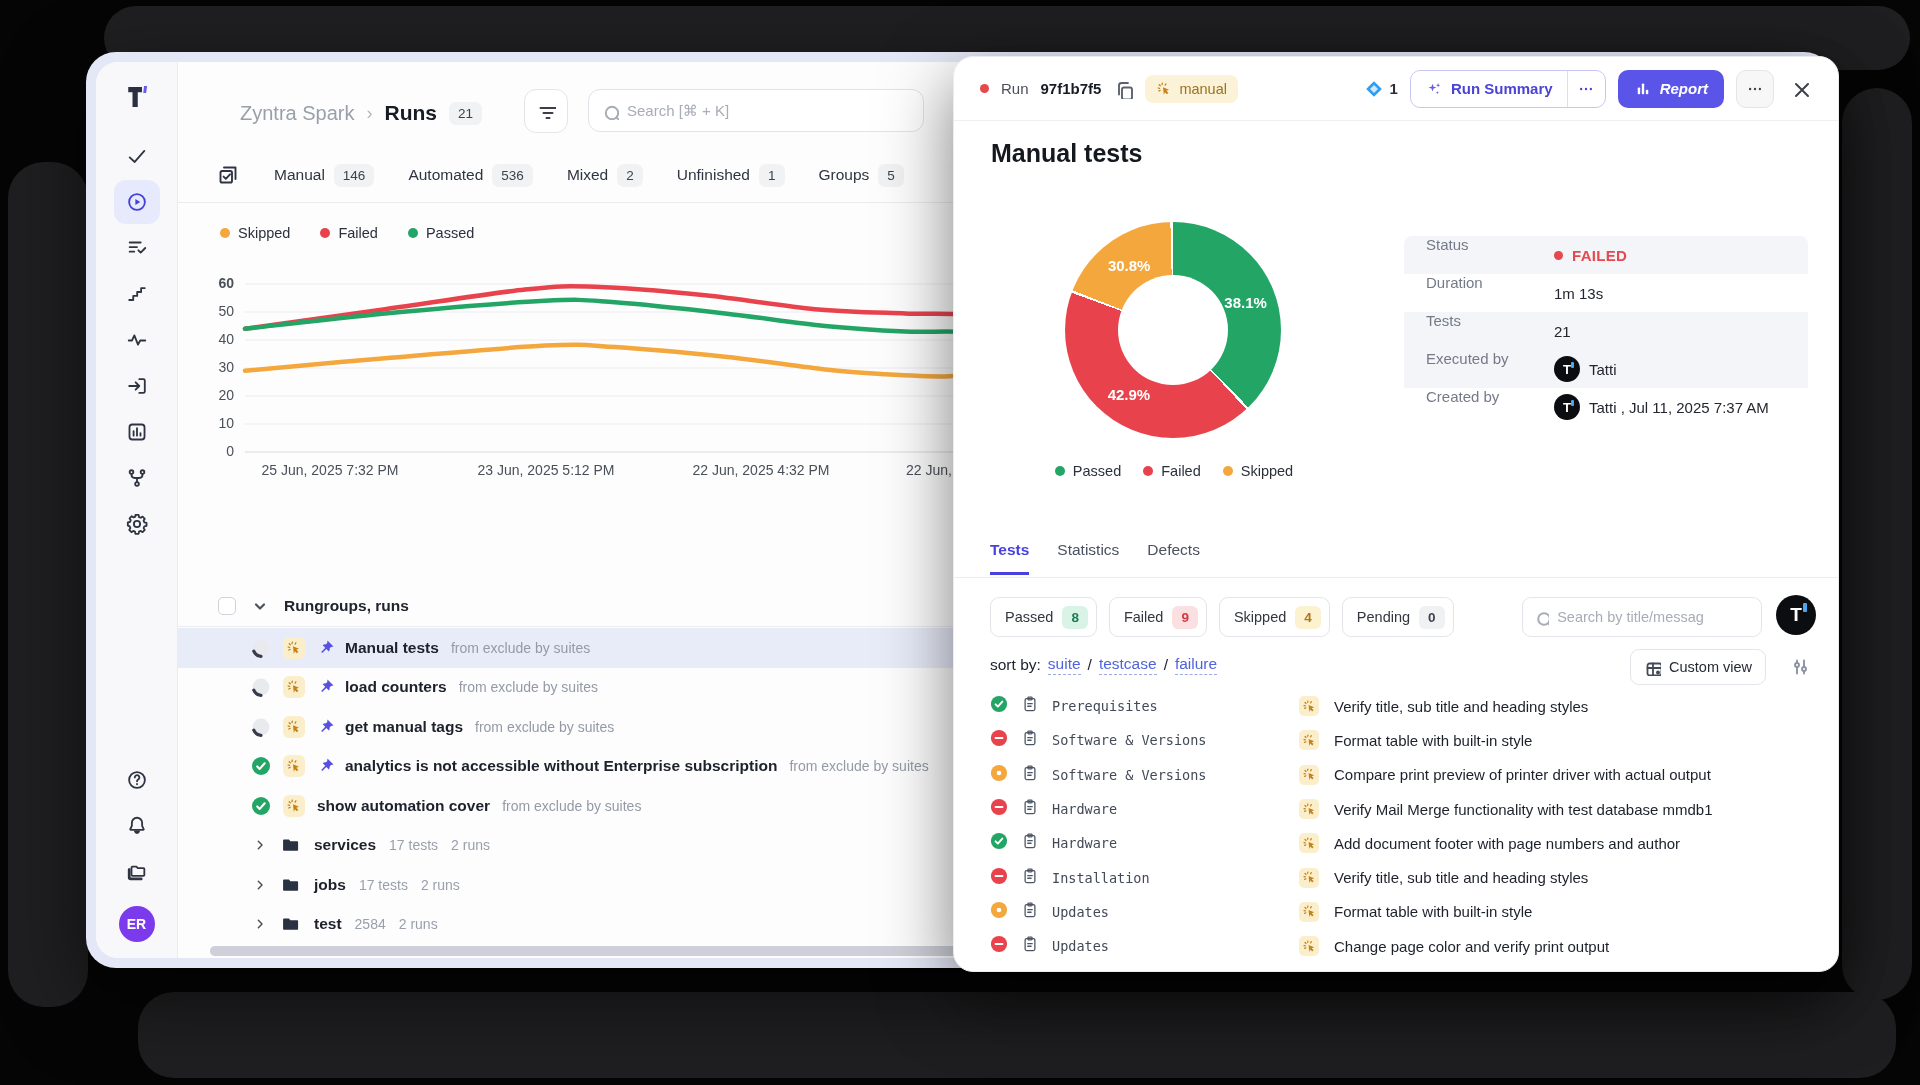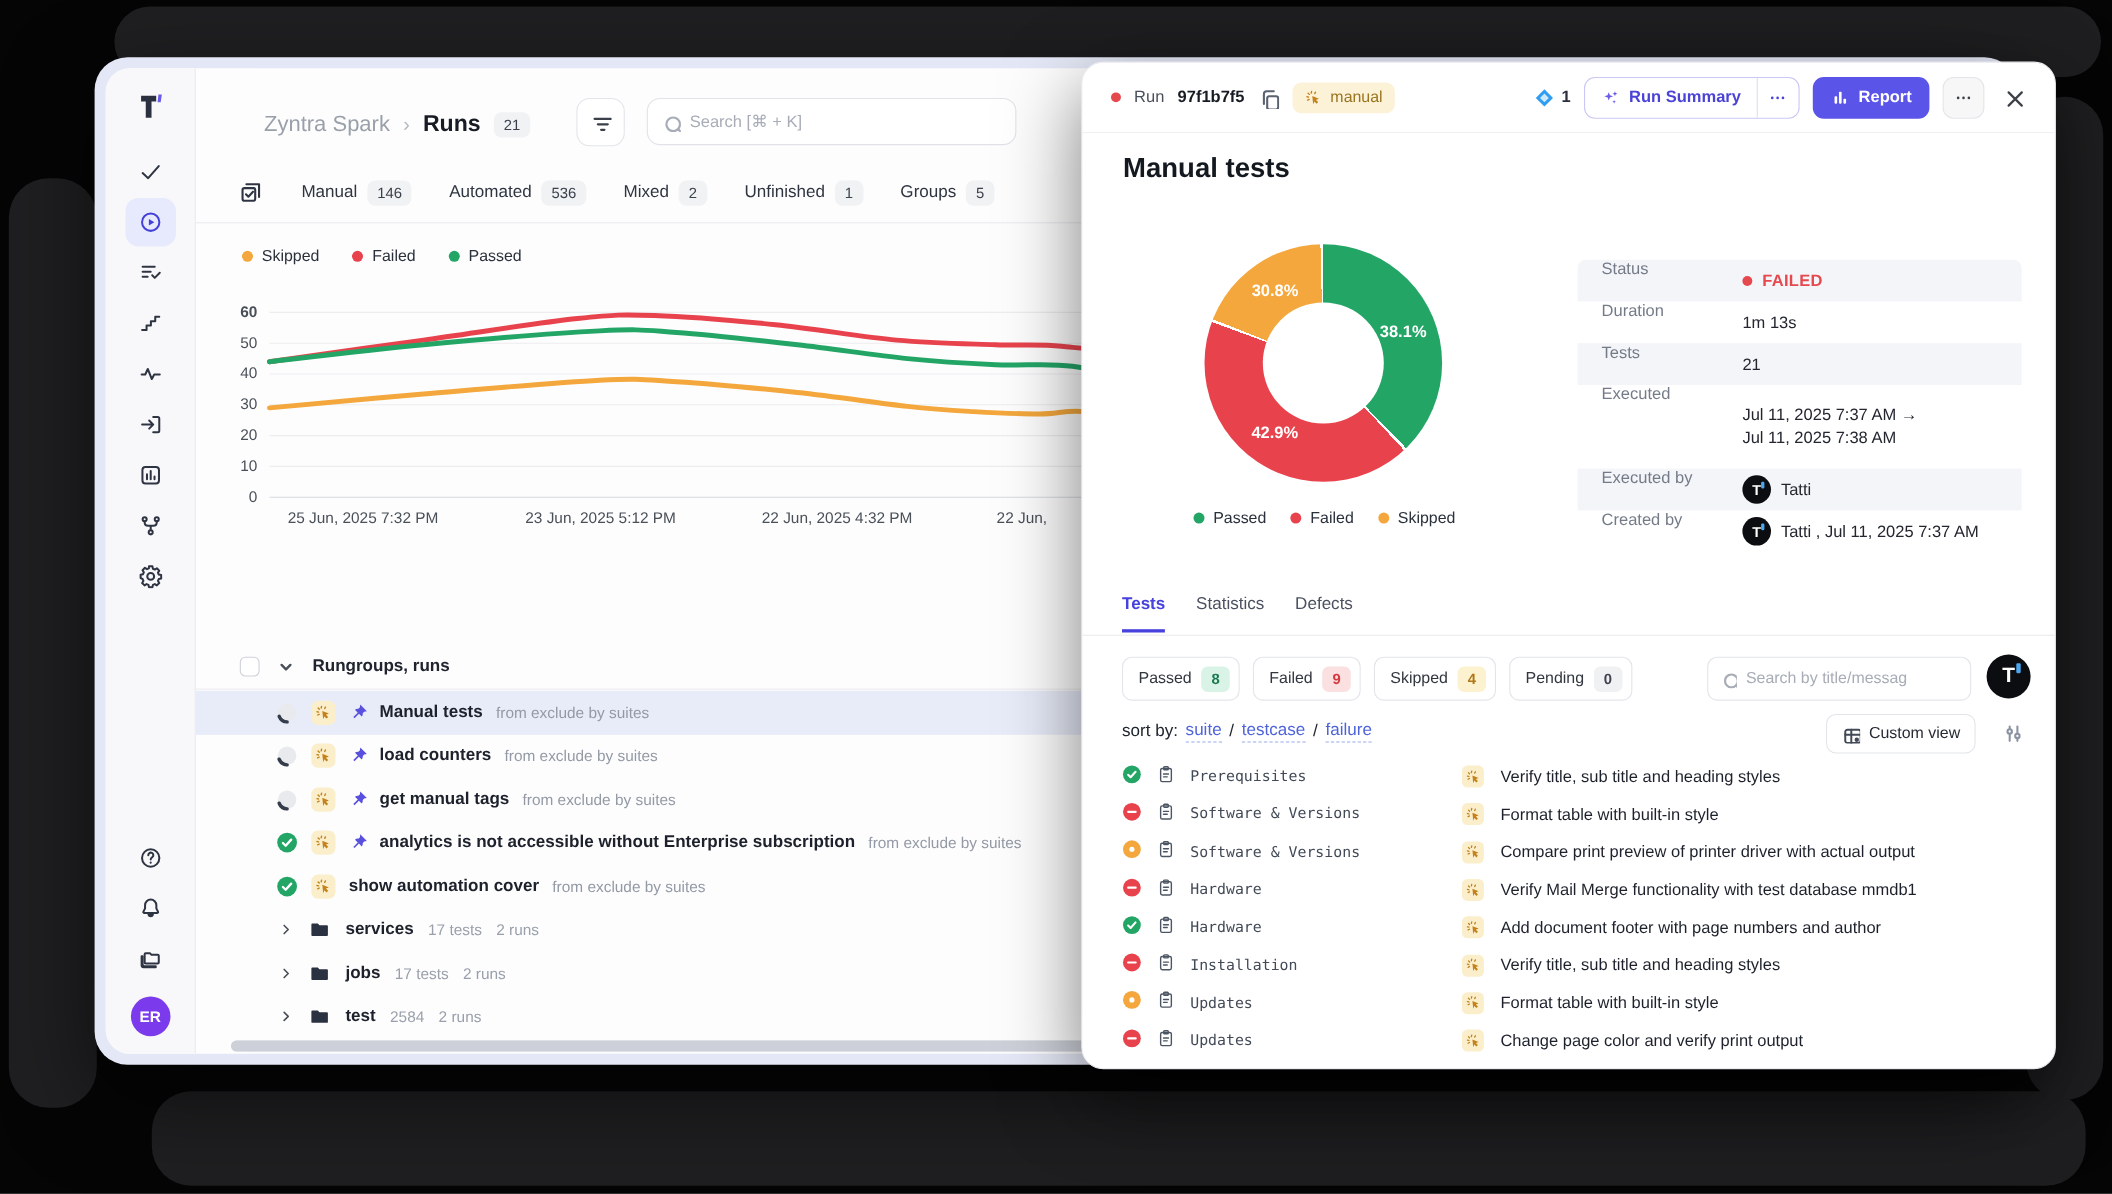--- a/index.html
+++ b/index.html
@@ -85,41 +85,41 @@
   .rrow.folder { padding-left:74px; gap:13px; }
   .fico { width:20px; height:20px; color:#2a3140; }
   .fico svg { width:20px; height:20px; fill:currentColor; }
   .fname { font-size:15.5px; font-weight:700; color:#1d212b; }
   .fcount { font-size:14px; color:#9aa0ab; }
   .hscroll { position:absolute; left:32px; top:884px; width:1598px; height:10px; border-radius:5px; background:#e7e8ec; }
   .hscroll .thumb { position:absolute; left:0; top:0; height:10px; width:58%; border-radius:5px; background:#cdd0d8; }
 
   
   .panel { position:absolute; left:953px; top:56px; width:886px; height:916px; background:#fff;
-    border-radius:20px; box-shadow:0 24px 70px rgba(0,0,0,.5); border:1px solid #ececf0; overflow:hidden;margin-left:30px; }
+    border-radius:20px; box-shadow:0 24px 70px rgba(0,0,0,.5); border:1px solid #ececf0; overflow:hidden; }
   .p-head { position:absolute; left:0; right:0; top:0; height:64px; display:flex; align-items:center;
     padding:0 26px; gap:12px; border-bottom:1px solid #eef0f2; }
   .reddot { width:9px; height:9px; border-radius:50%; background:#e5484d; }
   .run-label { font-size:15px; color:#4a4f5a; }
   .run-id { font-size:15px; font-weight:700; color:#171b24; }
   .ghost-ic { width:20px; height:20px; color:#5b6170; cursor:pointer; }
   .ghost-ic svg { width:20px; height:20px; fill:none; stroke:currentColor; stroke-width:1.9; stroke-linecap:round; stroke-linejoin:round; }
   .man-badge { display:flex; align-items:center; gap:7px; background:#fcf2d8; border-radius:8px; padding:6px 11px; }
   .man-badge svg { width:16px; height:16px; }
   .man-badge span { font-size:14.5px; color:#9a741f; font-weight:500; }
   .right-cluster { margin-left:auto; display:flex; align-items:center; gap:12px; }
   .ins { display:flex; align-items:center; gap:6px; font-size:15px; font-weight:600; color:#2b2f3a; }
   .ins svg { width:20px; height:20px; }
   .split-btn { display:flex; align-items:stretch; border:1px solid #c9c7f3; border-radius:10px; height:38px; overflow:hidden; background:#fff; }
   .split-main { display:flex; align-items:center; gap:8px; padding:0 14px; color:#4a43d6; font-size:15px; font-weight:600; cursor:pointer; }
   .split-main svg { width:18px; height:18px; color:#6a5ce8; }
   .split-dots { width:38px; display:flex; align-items:center; justify-content:center; border-left:1px solid #dddcf7; color:#4a43d6; cursor:pointer; }
   .split-dots svg { width:18px; height:18px; }
   .report-btn { display:flex; align-items:center; gap:8px; background:#5b54e9; color:#fff; border-radius:10px;
-    height:38px; padding:0 16px; font-size:15px; font-weight:600; cursor:pointer; }
+    height:38px; padding:0 16px; font-size:15px; font-weight:600; cursor:pointer;font-style:italic; }
   .report-btn svg { width:18px; height:18px; }
   .dots-btn { width:38px; height:38px; border:1px solid #e4e5e9; background:#f7f7f8; border-radius:10px;
     display:flex; align-items:center; justify-content:center; color:#3c4049; cursor:pointer; }
   .dots-btn svg { width:18px; height:18px; }
   .close-ic { width:22px; height:22px; color:#3c4049; cursor:pointer; margin-left:4px; }
   .close-ic svg { width:22px; height:22px; fill:none; stroke:currentColor; stroke-width:2; stroke-linecap:round; }
 
   .p-title { position:absolute; left:37px; top:82px; font-size:25px; font-weight:700; color:#14181f; }
 
   .donut { position:absolute; left:111px; top:165px; width:216px; height:216px; border-radius:50%; }
@@ -648,29 +648,20 @@
           <span class="dval">
             <span>1m 13s</span>
           </span>
         </div>
         <div class="drow alt">
           <span class="dlab">Tests</span>
           <span class="dval">
             <span>21</span>
           </span>
         </div>
-        <div class="drow" style="min-height: 76px;">
-          <span class="dlab">Executed</span>
-          <span class="dval">
-            <span class="lines">
-              <div>Jul 11, 2025 7:37 AM →</div>
-              <div>Jul 11, 2025 7:38 AM</div>
-            </span>
-          </span>
-        </div>
         <div class="drow alt">
           <span class="dlab">Executed by</span>
           <span class="dval">
             <span class="tav">T</span>
             <span>Tatti</span>
           </span>
         </div>
         <div class="drow">
           <span class="dlab">Created by</span>
           <span class="dval">

